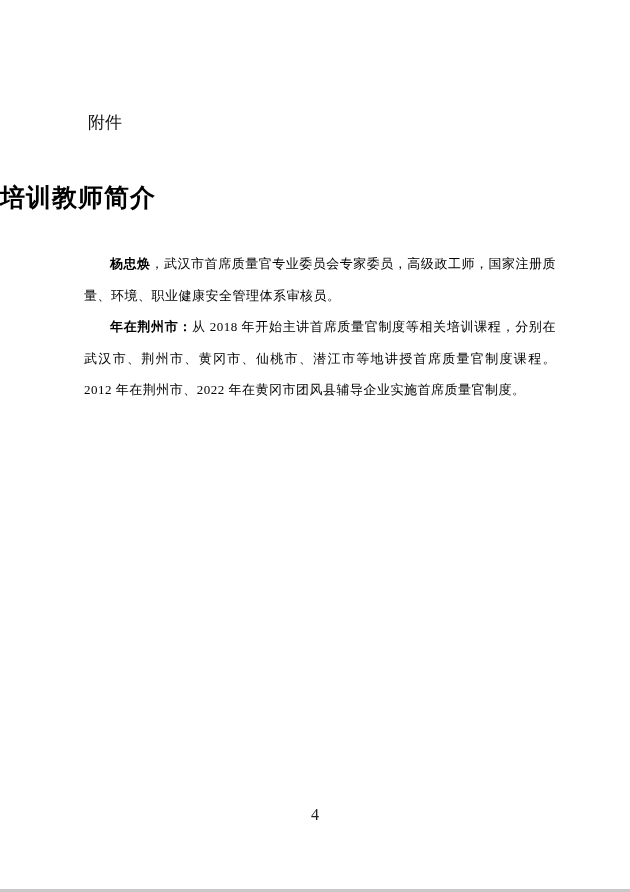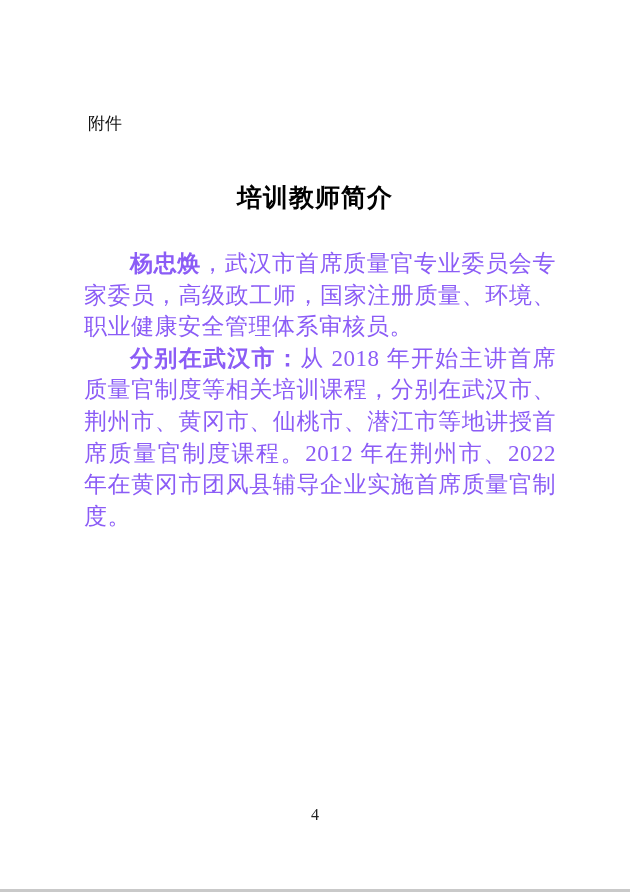--- a/index.html
+++ b/index.html
@@ -13,53 +13,53 @@
     height: 892px;
     background: #ffffff;
     overflow: hidden;
     font-family: "Liberation Serif", "DejaVu Serif", serif;
     color: #1a1a1a;
   }
   .attachment-label {
     position: absolute;
     left: 88px;
     top: 114px;
-    font-family: Liberation Sans, sans-serif;
+    font-family: Liberation Mono, monospace;
     font-size: 17px;
     font-weight: 500;
     line-height: 1.2;
     color: #111111;
   }
   .doc-title {
     position: absolute;
     left: 0;
     top: 184px;
     width: 630px;
-    text-align: center;
+    text-align: left;
     font-size: 25px;
     font-weight: bold;
     letter-spacing: 1px;
     line-height: 1.1;
     color: #000000;
   }
   .body-text {
     position: absolute;
     left: 84px;
     top: 248px;
     width: 472px;
   }
   .body-text p {
     margin: 0;
     text-indent: 2em;
-    font-size: 23px;
+    font-size: 13px;
     line-height: 31.6px;
     letter-spacing: 0.5px;
     text-align: justify;
     text-justify: inter-character;
-    color: #8b5cf6;
+    color: #000000;
   }
   .body-text p .lead {
     font-weight: bold;
   }
   .page-number {
     position: absolute;
     left: 0;
     top: 806px;
     width: 630px;
     text-align: center;
@@ -79,20 +79,20 @@
 <body>
 
 <div class="page">
 
   <div class="attachment-label">附件</div>
 
   <div class="doc-title">培训教师简介</div>
 
   <div class="body-text">
     <p><span class="lead">杨忠焕</span><span>，武汉市首席质量官专业委员会专家委员，高级政工师，国家注册质量、环境、职业健康安全管理体系审核员。</span></p>
-    <p><span class="lead">分别在武汉市：</span><span>从 2018 年开始主讲首席质量官制度等相关培训课程，分别在武汉市、荆州市、黄冈市、仙桃市、潜江市等地讲授首席质量官制度课程。2012 年在荆州市、2022 年在黄冈市团风县辅导企业实施首席质量官制度。</span></p>
+    <p><span class="lead">年在荆州市：</span><span>从 2018 年开始主讲首席质量官制度等相关培训课程，分别在武汉市、荆州市、黄冈市、仙桃市、潜江市等地讲授首席质量官制度课程。2012 年在荆州市、2022 年在黄冈市团风县辅导企业实施首席质量官制度。</span></p>
   </div>
 
   <div class="page-number">4</div>
 
   <div class="bottom-edge"></div>
 
 </div>
 
 </body></html>

